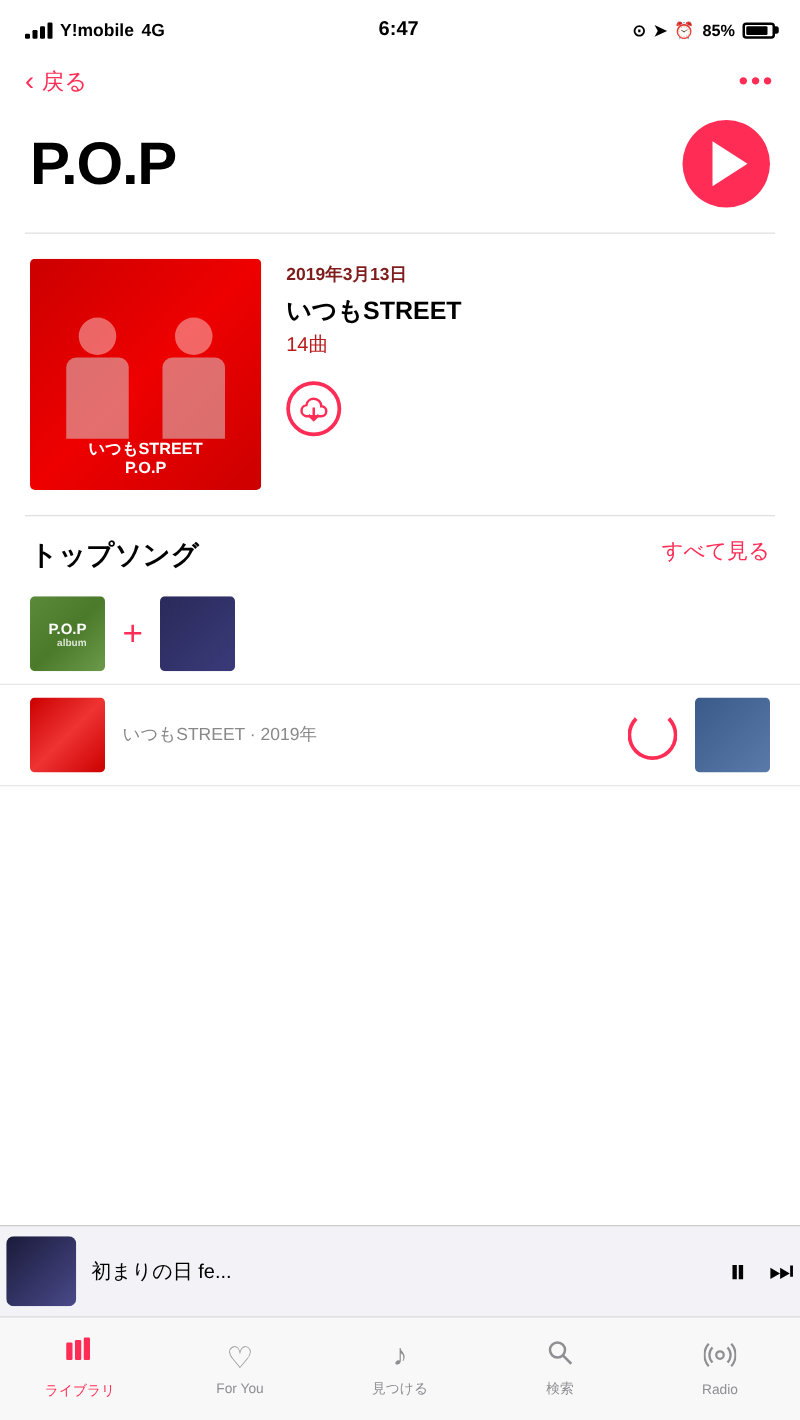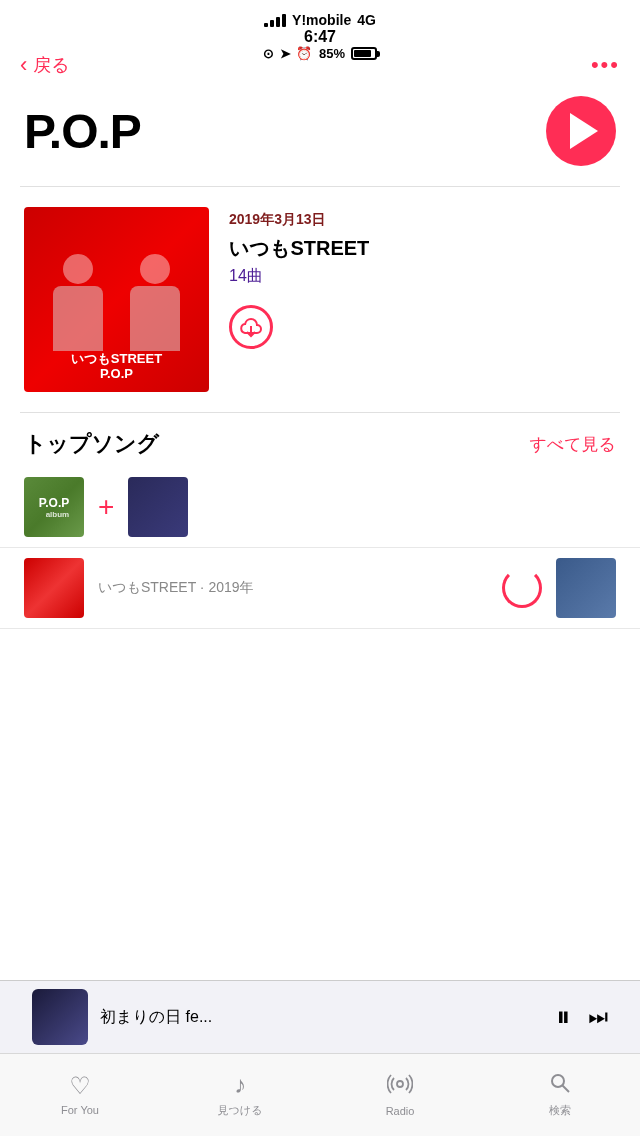--- a/index.html
+++ b/index.html
@@ -13,21 +13,20 @@
     }
 
     
     .status-bar {
       display: flex;
       justify-content: space-between;
       align-items: center;
       padding: 12px 20px 8px;
       background: #fff;
       height: 44px;
-      flex-direction: column;
     }
     .status-left { display: flex; align-items: center; gap: 6px; font-size: 14px; font-weight: 600; }
     .status-center { font-size: 16px; font-weight: 600; }
     .status-right { display: flex; align-items: center; gap: 6px; font-size: 13px; font-weight: 600; }
     .signal-bars { display: flex; align-items: flex-end; gap: 2px; }
     .signal-bar { background: #000; border-radius: 1px; width: 4px; }
     .battery-icon {
       display: inline-flex; align-items: center;
       border: 2px solid #000; border-radius: 3px;
       width: 26px; height: 13px; position: relative; padding: 1px;
@@ -113,38 +112,37 @@
     .album-art-text {
       color: #fff;
       font-size: 13px;
       font-weight: 700;
       text-align: center;
       line-height: 1.2;
     }
     .album-info { flex: 1; padding-top: 4px; }
     .album-date { color: #7f1d1d; font-size: 14px; font-weight: 600; margin-bottom: 6px; }
     .album-title { font-size: 20px; font-weight: 600; color: #000; margin-bottom: 4px; }
-    .album-tracks { font-size: 16px; color: #4c1d95; margin-bottom: 18px; }
+    .album-tracks { font-size: 16px; color: #b91c1c; margin-bottom: 18px; }
     .download-btn {
       color: #ff2d55; cursor: pointer;
       display: flex; align-items: center;
     }
     .download-icon {
       width: 44px; height: 44px;
       border: 3px solid #ff2d55;
       border-radius: 50%;
       display: flex; align-items: center; justify-content: center;
       font-size: 22px;
     }
 
     
     .top-songs-header {
       display: flex;
       justify-content: space-between;
-      align-items: center;
       padding: 16px 24px 8px;
     }
     .top-songs-title { font-size: 22px; font-weight: 700; color: #000; }
     .see-all { color: #ff2d55; font-size: 17px; cursor: pointer; }
 
     
     .song-item {
       display: flex;
       align-items: center;
       padding: 10px 24px;
@@ -191,21 +189,21 @@
     
     .mini-player {
       position: fixed;
       bottom: 83px;
       left: 0; right: 0;
       width: 640px;
       background: #f2f2f7;
       border-top: 1px solid #ccc;
       display: flex;
       align-items: center;
-      padding: 8px 32px;
+      padding: 8px 5px;
       gap: 12px;
       z-index: 100;
     }
     .mini-thumb {
       width: 56px; height: 56px;
       border-radius: 6px;
       background: linear-gradient(135deg, #1a1a3a, #2a2a5a);
       flex-shrink: 0;
       overflow: hidden;
     }
@@ -362,42 +360,52 @@
   <div class="mini-info">
     <div class="mini-title">初まりの日 fe...</div>
   </div>
   <div class="mini-controls">
     <span class="pause-btn">⏸</span>
     <span class="skip-btn">⏭</span>
   </div>
 </div>
 
 <div class="tab-bar">
+  <div class="tab-item tab-active">
+    <div style="color:#ff2d55;font-size:24px;">
+      <svg width="26" height="26" viewBox="0 0 26 26" fill="#ff2d55">
+        <rect x="2" y="6" width="5" height="14" rx="1"></rect>
+        <rect x="9" y="4" width="5" height="16" rx="1"></rect>
+        <rect x="16" y="2" width="5" height="18" rx="1"></rect>
+      </svg>
+    </div>
+    <span class="tab-label" style="color:#ff2d55;">ライブラリ</span>
+  </div>
   <div class="tab-item tab-inactive">
     <div style="color:#8e8e93;font-size:24px;">♡</div>
     <span class="tab-label">For You</span>
   </div>
   <div class="tab-item tab-inactive">
     <div style="color:#8e8e93;font-size:24px;">♪</div>
     <span class="tab-label">見つける</span>
+  </div>
+  <div class="tab-item tab-inactive">
+    <div style="color:#8e8e93;">
+      <svg width="24" height="24" viewBox="0 0 24 24" fill="none" stroke="#8e8e93" stroke-width="2">
+        <circle cx="10" cy="10" r="6"></circle>
+        <line x1="14.5" y1="14.5" x2="21" y2="21"></line>
+      </svg>
+    </div>
+    <span class="tab-label">検索</span>
   </div>
   <div class="tab-item tab-inactive">
     <div style="color:#8e8e93;">
       <svg width="26" height="26" viewBox="0 0 26 26" fill="none" stroke="#8e8e93" stroke-width="1.8">
         <circle cx="13" cy="13" r="3"></circle>
         <path d="M7 7a8.5 8.5 0 0 0 0 12"></path>
         <path d="M19 7a8.5 8.5 0 0 1 0 12"></path>
         <path d="M4 4a13.5 13.5 0 0 0 0 18"></path>
         <path d="M22 4a13.5 13.5 0 0 1 0 18"></path>
       </svg>
     </div>
     <span class="tab-label">Radio</span>
   </div>
-  <div class="tab-item tab-inactive">
-    <div style="color:#8e8e93;">
-      <svg width="24" height="24" viewBox="0 0 24 24" fill="none" stroke="#8e8e93" stroke-width="2">
-        <circle cx="10" cy="10" r="6"></circle>
-        <line x1="14.5" y1="14.5" x2="21" y2="21"></line>
-      </svg>
-    </div>
-    <span class="tab-label">検索</span>
-  </div>
 </div>
 
 </body></html>

